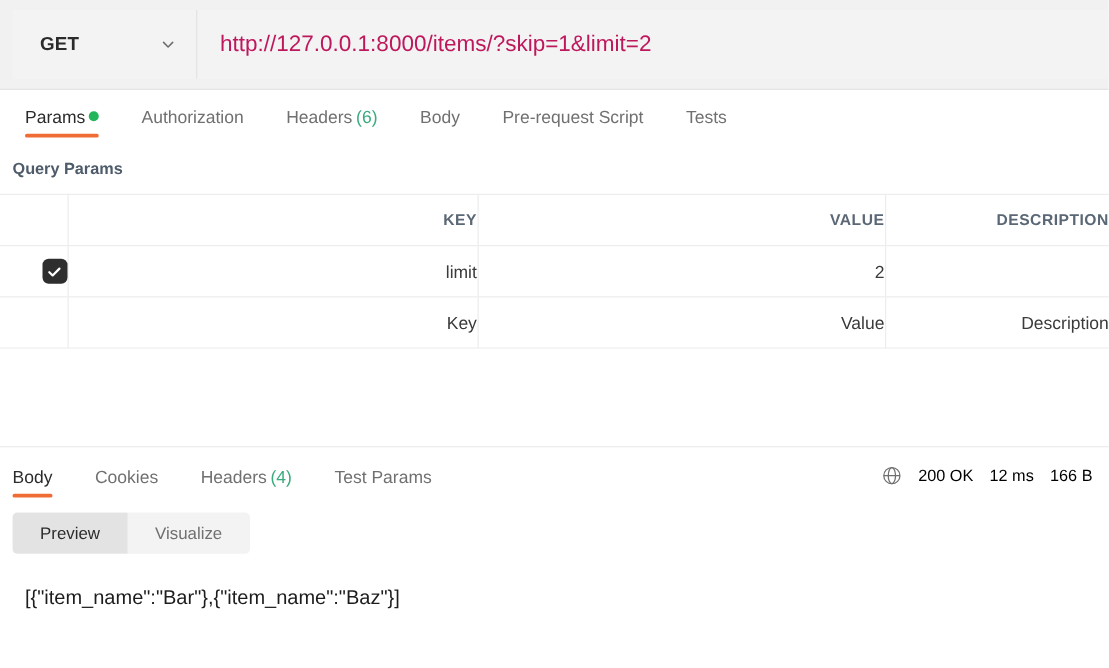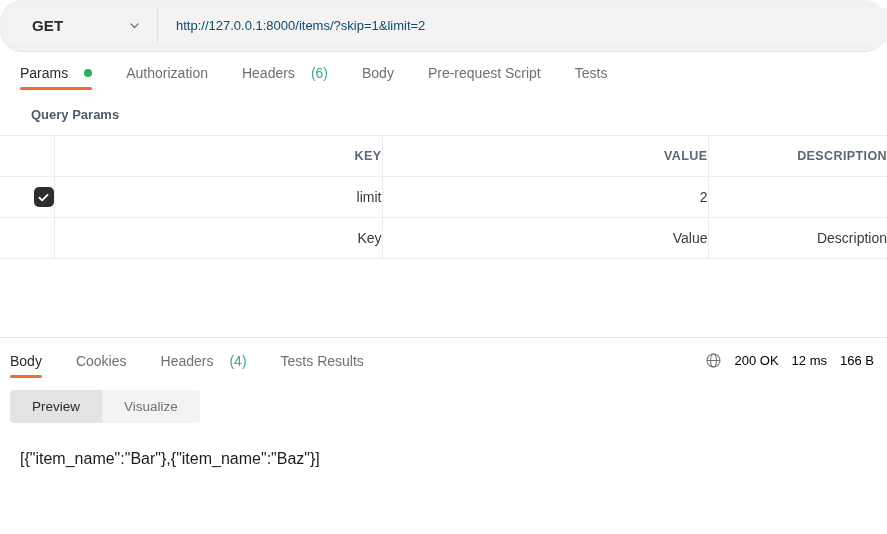--- a/index.html
+++ b/index.html
@@ -10,25 +10,24 @@
     background: #ffffff;
     font-family: "Liberation Sans", sans-serif;
     color: #2b2b2b;
     overflow: hidden;
   }
 
   
   .url-bar {
     display: flex;
     align-items: stretch;
-    height: 52px;
+    height: 72px;
     background: #f1f1f1;
     border-bottom: 1px solid #e4e4e4;
     padding: 8px 0 8px 0;
-    border-radius: 22px;
   }
   .method-select {
     width: 148px;
     margin-left: 10px;
     display: flex;
     align-items: center;
     justify-content: space-between;
     background: #f3f3f3;
     border-right: 1px solid #e0e0e0;
     padding: 0 16px 0 22px;
@@ -46,22 +45,22 @@
     display: block;
   }
   .chevron svg { display: block; }
 
   .url-input {
     flex: 1;
     display: flex;
     align-items: center;
     background: #f3f3f3;
     padding: 0 16px 0 18px;
-    font-size: 13px;
-    color: #0c4a6e;
+    font-size: 18px;
+    color: #be185d;
     cursor: text;
     overflow: hidden;
     white-space: nowrap;
   }
 
   
   .req-tabs {
     display: flex;
     align-items: flex-end;
     height: 38px;
@@ -71,21 +70,21 @@
   }
   .tab {
     position: relative;
     font-size: 14px;
     color: #707070;
     padding: 0 17px 9px 17px;
     cursor: pointer;
     white-space: nowrap;
     display: flex;
     align-items: center;
-    gap: 16px;
+    gap: 3px;
   }
   .tab:first-child { padding-left: 0; }
   .tab.active { color: #2b2b2b; }
   .tab.active::after {
     content: "";
     position: absolute;
     left: 0;
     right: 17px;
     bottom: 0;
     height: 3px;
@@ -99,21 +98,21 @@
     border-radius: 50%;
     background: #22b559;
     display: inline-block;
   }
 
   
   .section-title {
     font-size: 13px;
     font-weight: bold;
     color: #4e5b6a;
-    padding: 17px 0 13px 31px;
+    padding: 17px 0 13px 10px;
   }
 
   table.params {
     width: 100%;
     border-collapse: collapse;
     table-layout: fixed;
   }
   table.params th, table.params td {
     border: 1px solid #ededed;
     border-left: none;
@@ -307,21 +306,21 @@
       <span>Body</span>
     </div>
     <div class="tab">
       <span>Cookies</span>
     </div>
     <div class="tab">
       <span>Headers</span>
       <span class="count">(4)</span>
     </div>
     <div class="tab">
-      <span>Tests Results</span>
+      <span>Test Params</span>
     </div>
   </div>
 
   <div class="status-group">
     <span class="globe">
       <svg viewBox="0 0 20 20" width="17" height="17" fill="none" stroke="#6f6f6f" stroke-width="1.2">
         <circle cx="10" cy="10" r="7.6"></circle>
         <ellipse cx="10" cy="10" rx="3.4" ry="7.6"></ellipse>
         <line x1="2.4" y1="10" x2="17.6" y2="10"></line>
       </svg>

